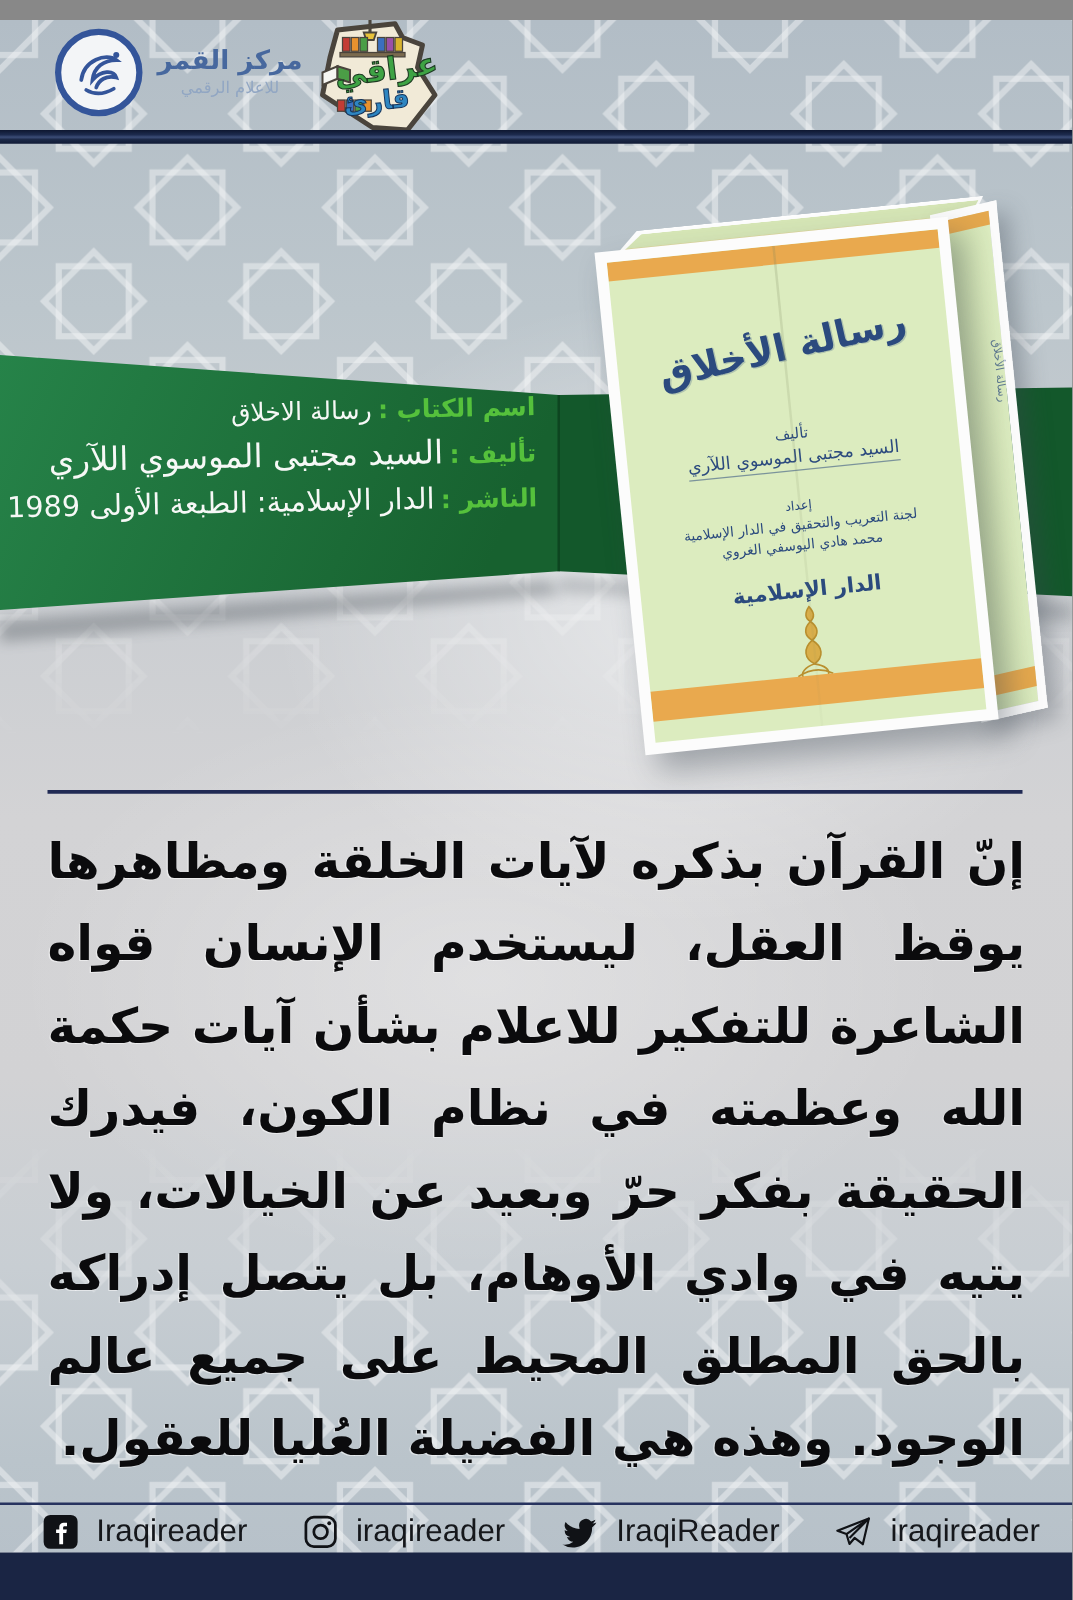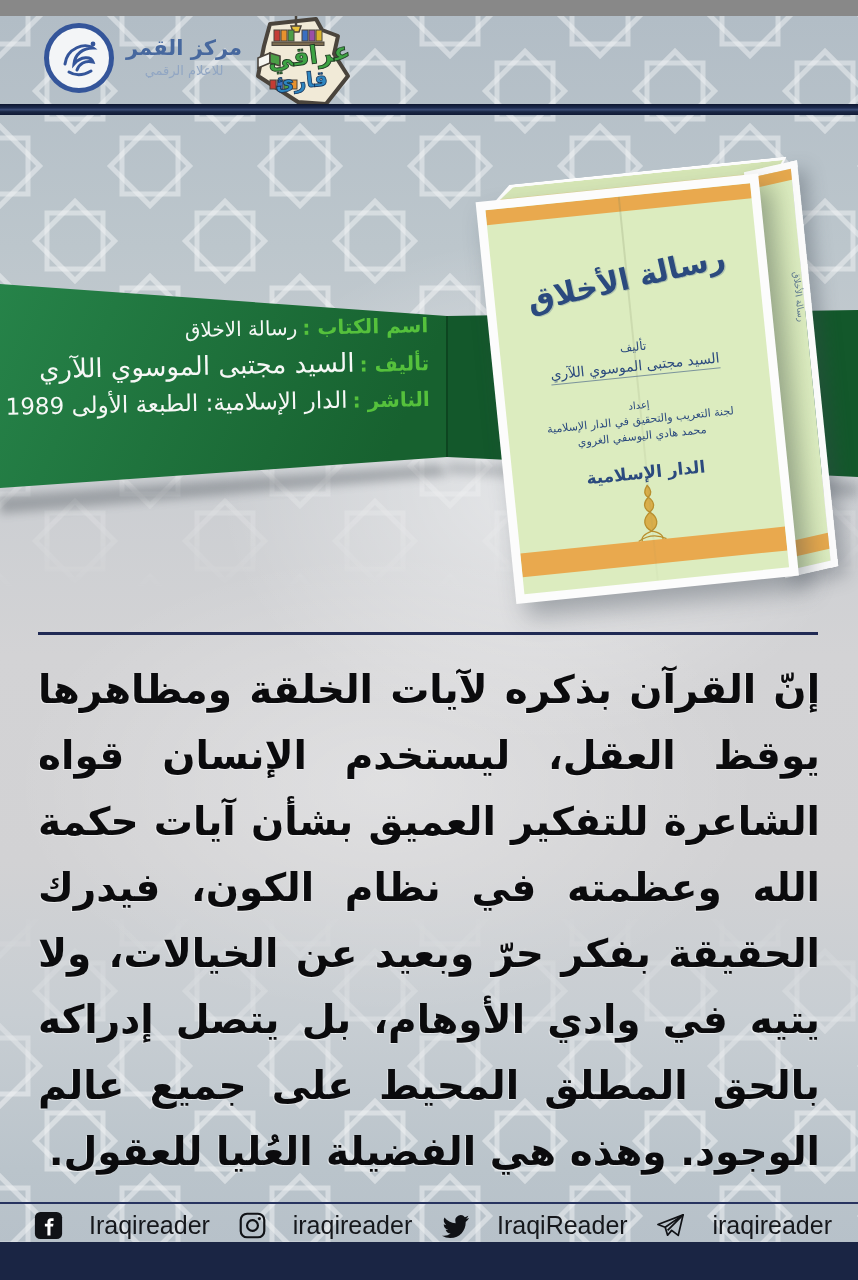--- a/index.html
+++ b/index.html
@@ -67,21 +67,21 @@
   .ornament{margin-top:2px;}
   
   .divider{position:absolute;left:38px;top:616px;width:780px;height:3px;background:#202a54;z-index:4;}
   .quote{position:absolute;left:38px;top:641px;width:782px;z-index:4;direction:rtl;
     font-size:39px;line-height:66px;font-weight:bold;color:#0b0b0d;text-align:justify;
     text-shadow:-1px 1px 0 rgba(255,255,255,.5);}
   
   .f-line{position:absolute;left:0;top:1186px;width:858px;height:2px;background:#27335f;z-index:6;}
   .social{position:absolute;left:0;top:1190px;width:858px;height:38px;z-index:6;direction:ltr;
     display:flex;align-items:center;justify-content:space-between;box-sizing:border-box;padding:0 26px 0 34px;}
-  .acct{display:flex;align-items:center;gap:26px;font-family:"Liberation Sans","DejaVu Sans",sans-serif;
+  .acct{display:flex;align-items:center;gap:14px;font-family:"Liberation Sans","DejaVu Sans",sans-serif;
     font-size:25px;color:#15171b;cursor:pointer;}
   .acct svg{display:block;}
   .bottombar{position:absolute;left:0;top:1226px;width:858px;height:54px;background:#1a2544;z-index:6;}
 </style>
 </head>
 <body>
 
 <div class="page">
 
   <svg class="pattern" width="858" height="1280">
@@ -206,21 +206,21 @@
             <path d="M20 47 C12 49 8 53 10 57 M20 47 C28 49 32 53 30 57" fill="none"></path>
             <path d="M6 56 Q20 48 34 56" fill="none"></path>
           </g>
         </svg>
         <div class="band-bot"></div>
       </div>
     </div>
   </div>
 
   <div class="divider"></div>
-  <div class="quote">إنّ القرآن بذكره لآيات الخلقة ومظاهرها يوقظ العقل، ليستخدم الإنسان قواه الشاعرة للتفكير العميق بشأن آيات حكمة الله وعظمته في نظام الكون، فيدرك الحقيقة بفكر حرّ وبعيد عن الخيالات، ولا يتيه في وادي الأوهام، بل يتصل إدراكه بالحق المطلق المحيط على جميع عالم الوجود. وهذه هي الفضيلة العُليا للعقول.</div>
+  <div class="quote">إنّ القرآن بذكره لآيات الخلقة ومظاهرها يوقظ العقل، ليستخدم الإنسان قواه الشاعرة للتفكير للاعلام بشأن آيات حكمة الله وعظمته في نظام الكون، فيدرك الحقيقة بفكر حرّ وبعيد عن الخيالات، ولا يتيه في وادي الأوهام، بل يتصل إدراكه بالحق المطلق المحيط على جميع عالم الوجود. وهذه هي الفضيلة العُليا للعقول.</div>
 
   <div class="f-line"></div>
   <div class="social">
     <div class="acct">
       <svg width="29" height="29" viewBox="0 0 32 32">
         <rect x="1" y="1" width="30" height="30" rx="6" fill="#101216"></rect>
         <path d="M21.6 11h-2.3c-.6 0-1.1.5-1.1 1.2V14h3.3l-.5 3h-2.8v9.9h-3.4V17H12v-3h2.8v-2.2c0-2.4 1.5-3.9 3.8-3.9h3V11z" fill="#fff"></path>
       </svg>
       <span>Iraqireader</span>
     </div>

